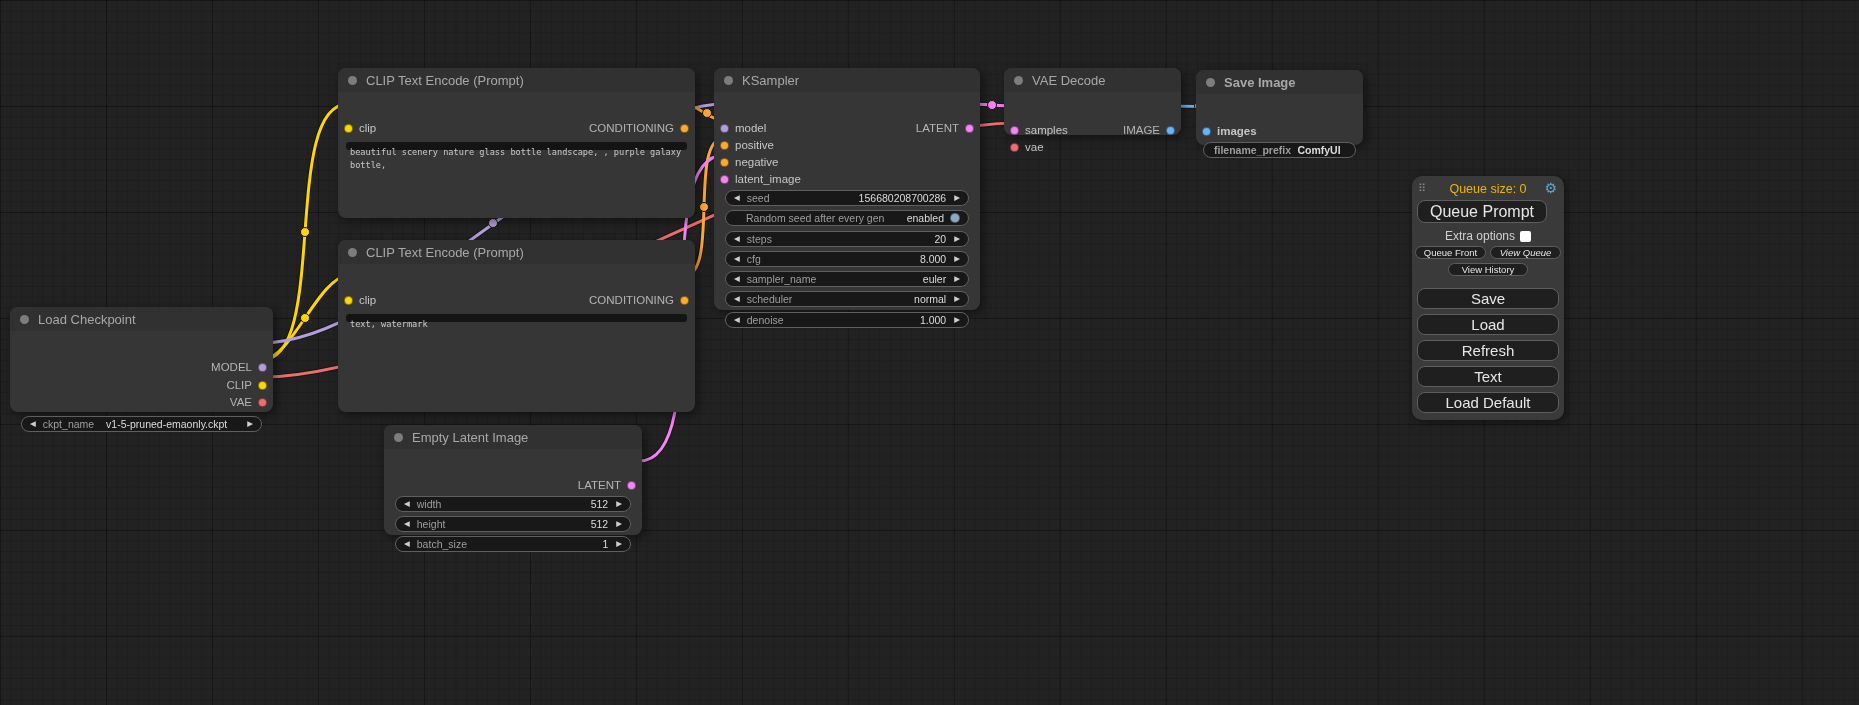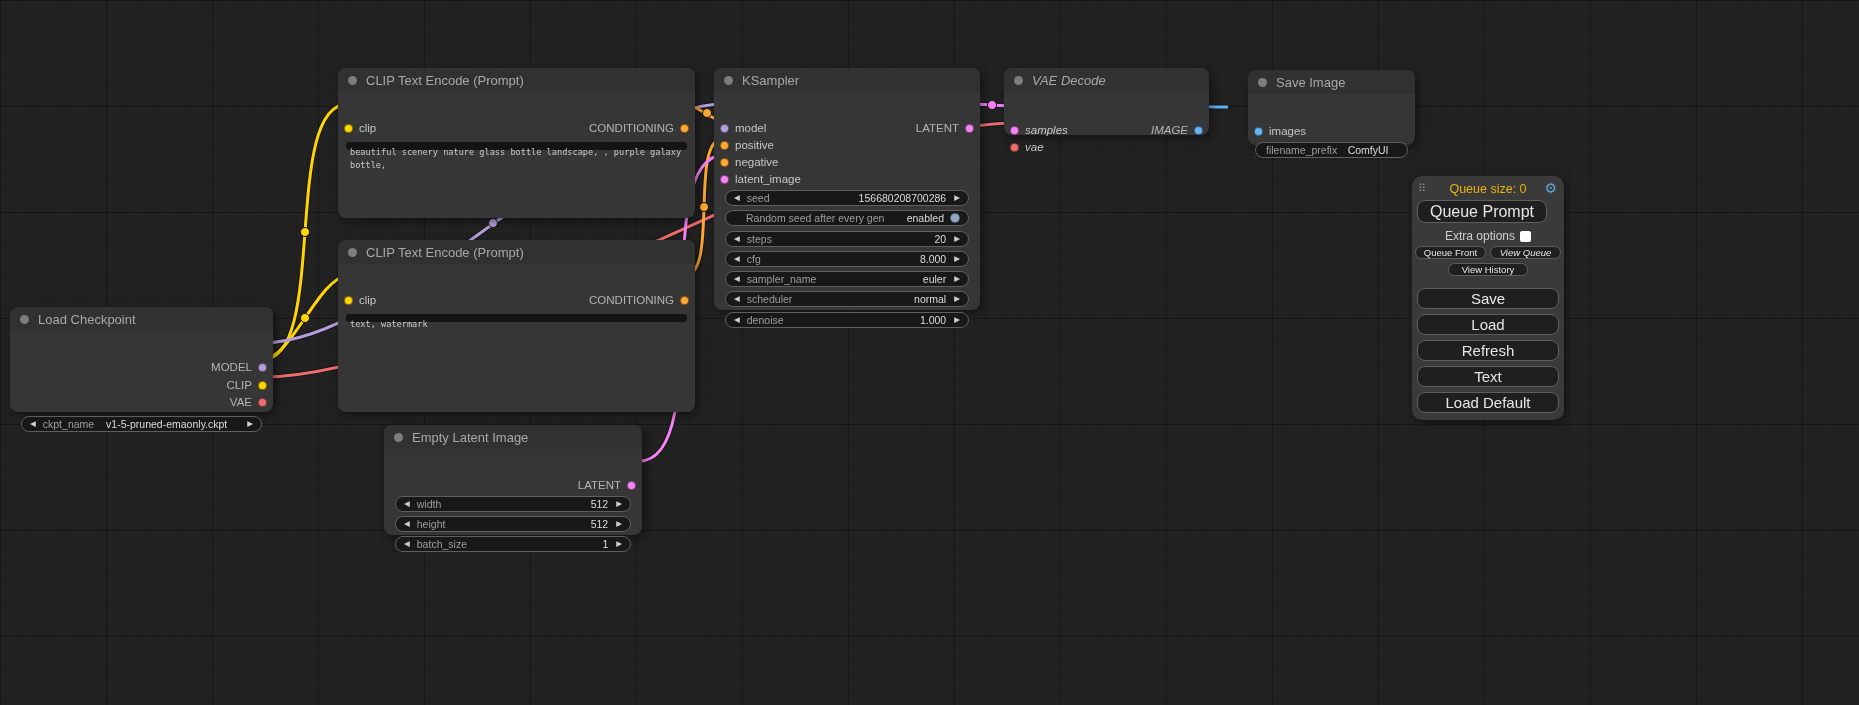--- a/index.html
+++ b/index.html
@@ -231,42 +231,42 @@
     </div>
     <div class="widget center" style="top:85px">
       <span class="warr">◀</span>
       <span class="wlabel">ckpt_name</span>
       <span class="wvalue">v1-5-pruned-emaonly.ckpt</span>
       <span class="warr right">▶</span>
     </div>
   </div>
 </div>
 
-<div class="node" style="left:1004px;top:68px;width:205px;height:67px;font-style:italic;">
+<div class="node" style="left:1004px;top:68px;width:177px;height:67px;">
   <div class="ntitle">
     <span class="ndot"></span>
     <span>VAE Decode</span>
   </div>
   <div class="nbody">
     <div class="slot in" style="top:31px">
       <span class="pdot" style="background-color: rgb(245, 131, 245);"></span>
       <span class="slabel">samples</span>
     </div>
     <div class="slot in" style="top:48px">
       <span class="pdot" style="background-color: rgb(238, 110, 110);"></span>
       <span class="slabel">vae</span>
     </div>
     <div class="slot out" style="top:31px">
       <span class="slabel">IMAGE</span>
       <span class="pdot" style="background-color: rgb(100, 181, 246);"></span>
     </div>
   </div>
 </div>
 
-<div class="node" style="left:1248px;top:70px;width:167px;height:75px;">
+<div class="node" style="left:1196px;top:70px;width:167px;height:75px;font-weight:bold;">
   <div class="ntitle">
     <span class="ndot"></span>
     <span>Save Image</span>
   </div>
   <div class="nbody">
     <div class="slot in" style="top:30px">
       <span class="pdot" style="background-color: rgb(100, 181, 246);"></span>
       <span class="slabel">images</span>
     </div>
     <div class="widget center" style="top:48px;left:7px;right:7px">

